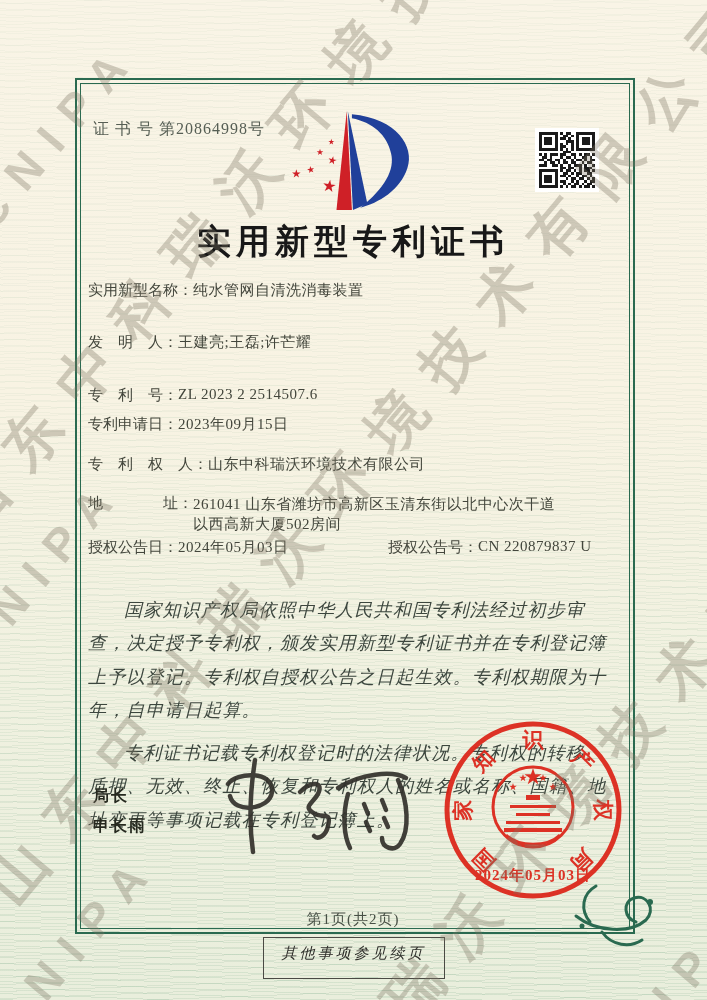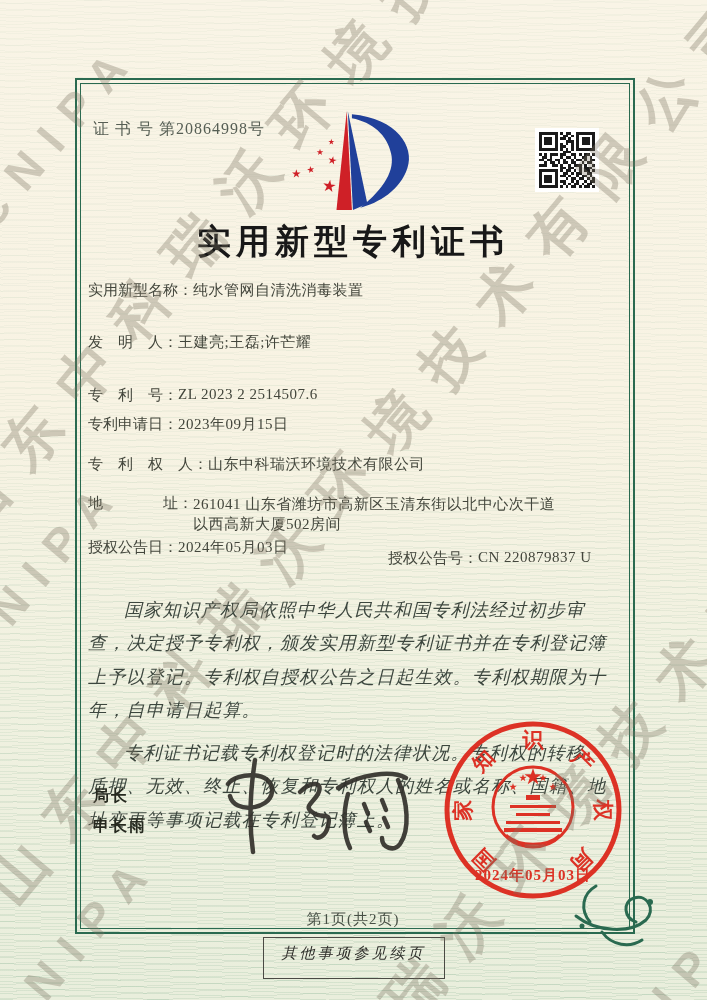--- a/index.html
+++ b/index.html
@@ -20,21 +20,21 @@
   .logo{position:absolute;left:288px;top:108px;}
   .qr{position:absolute;left:535px;top:128px;background:#fff;}
   .title{position:absolute;left:75px;top:219px;width:556px;text-align:center;
     font-size:34px;font-weight:bold;letter-spacing:5px;color:#181818;}
   .fields{position:absolute;left:88px;top:279px;width:532px;font-size:15px;color:#43463c;}
   .frow{position:absolute;left:0;width:100%;display:flex;align-items:flex-start;}
   .flabel{white-space:pre;flex:none;}
   .fvalue{letter-spacing:.5px;}
   .addr-value{max-width:376px;line-height:20px;}
   .grant-pair{display:flex;}
-  .grant-right{position:absolute;left:300px;top:0;display:flex;margin-top:11px;}
+  .grant-right{position:absolute;left:300px;top:0;display:flex;}
   .body-text{position:absolute;left:88px;top:578px;width:534px;font-size:18px;
     line-height:1.85;color:#3c463e;font-style:italic;letter-spacing:1.2px;margin-top:16px;}
   .body-text p{margin:0 0 10px 0;text-indent:2em;}
   .sig-title{position:absolute;left:93px;top:786px;font-size:16px;font-weight:bold;color:#26291f;letter-spacing:2px;}
   .sig-name{position:absolute;left:93px;top:816px;font-size:16px;font-weight:bold;color:#26291f;letter-spacing:2px;}
   .signature{position:absolute;left:200px;top:752px;z-index:15;}
   .seal{position:absolute;left:438px;top:715px;z-index:20;opacity:.93;}
   .flourish{position:absolute;left:572px;top:882px;z-index:12;}
   .page-num{position:absolute;left:75px;top:910px;width:556px;text-align:center;
     font-size:15px;color:#474f45;letter-spacing:1px;}

